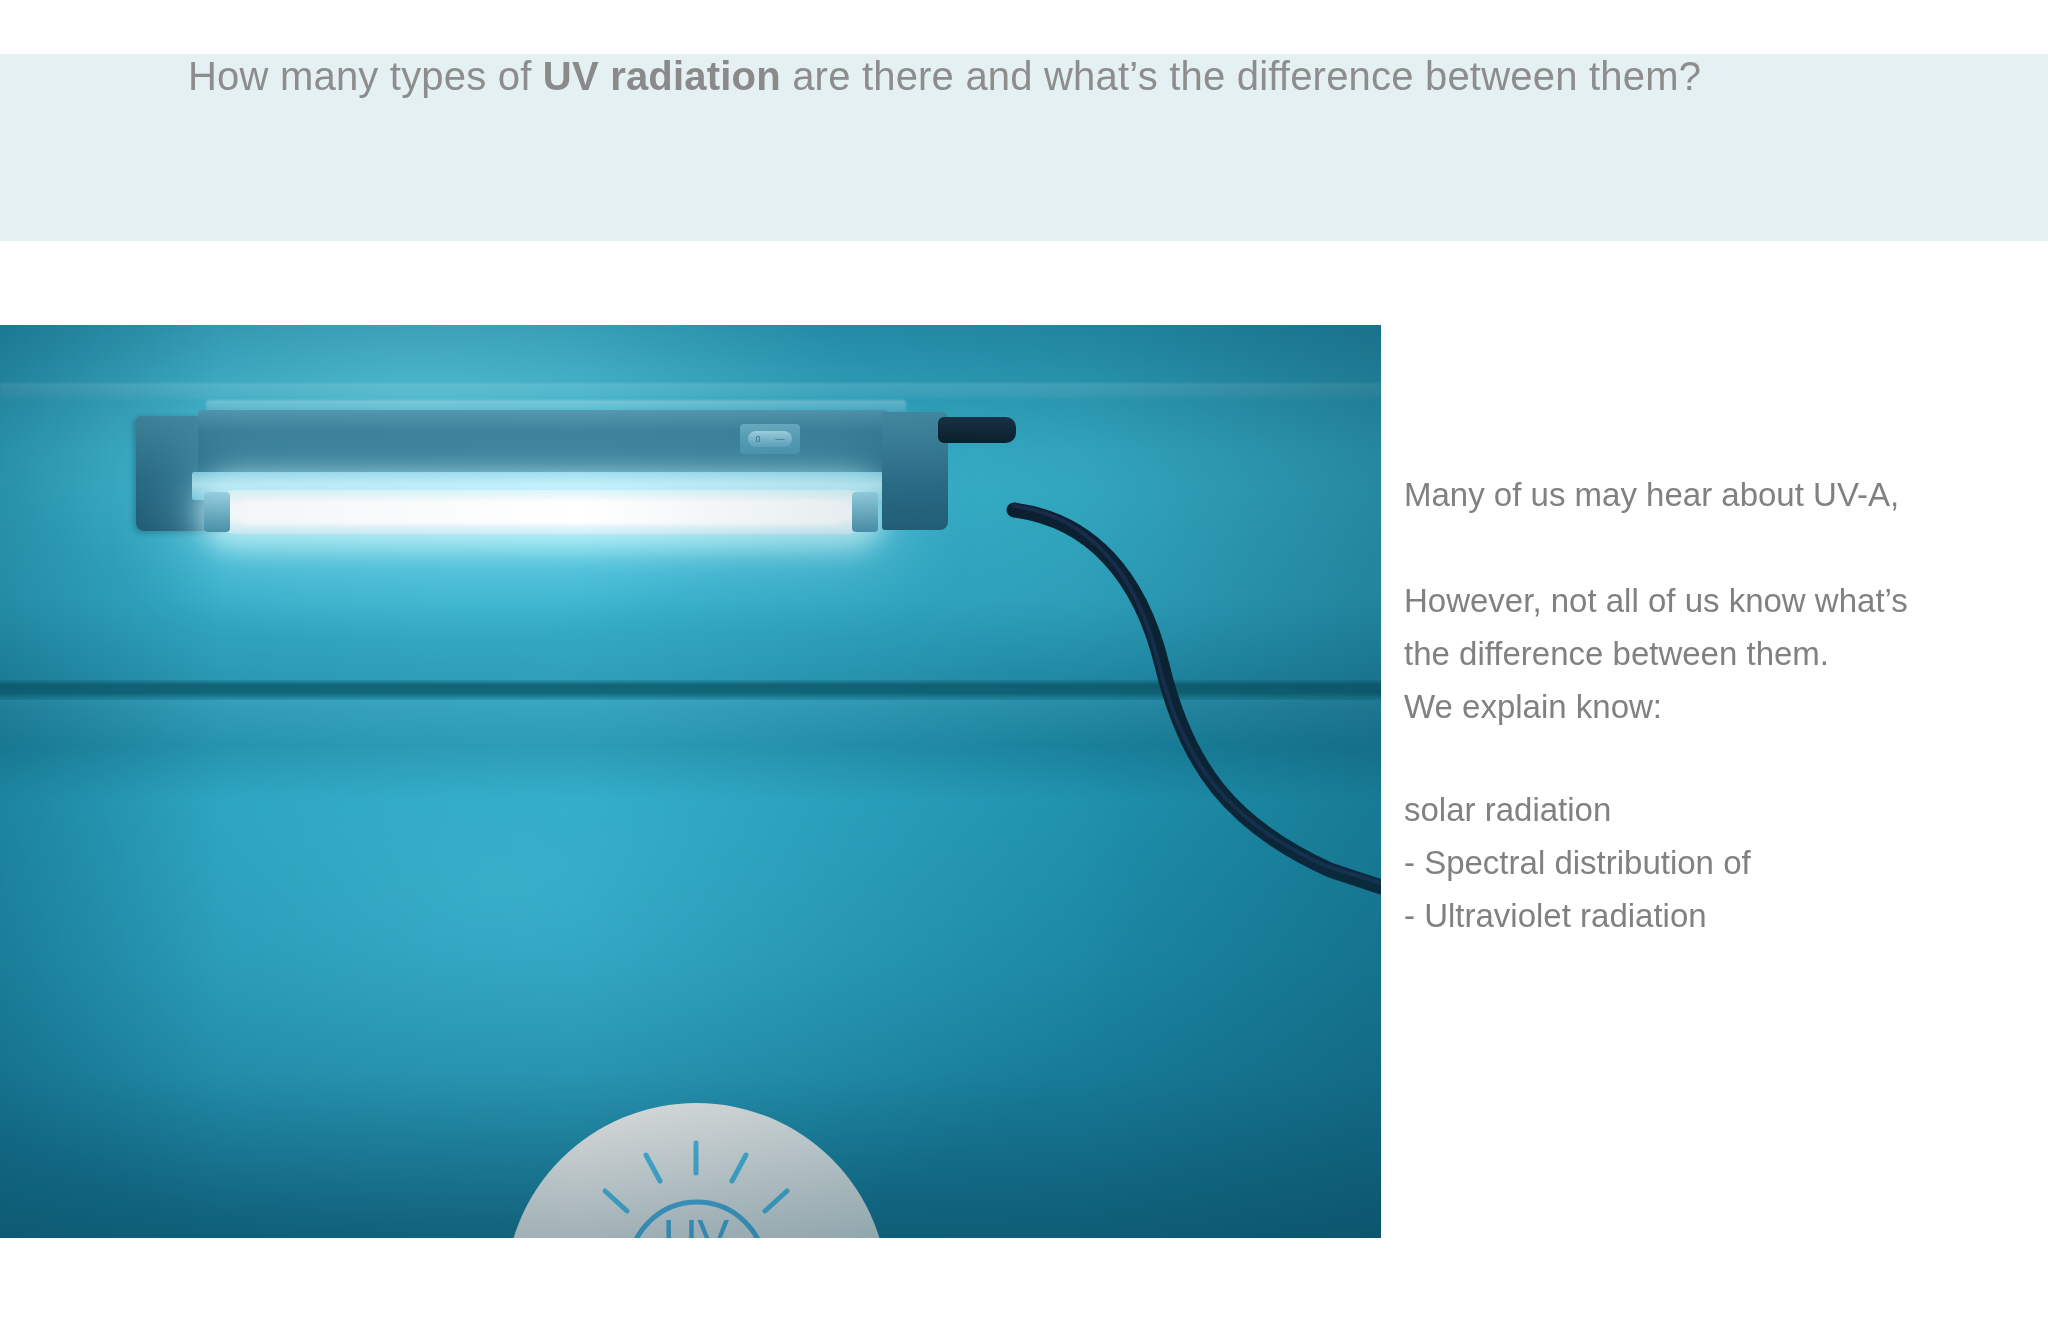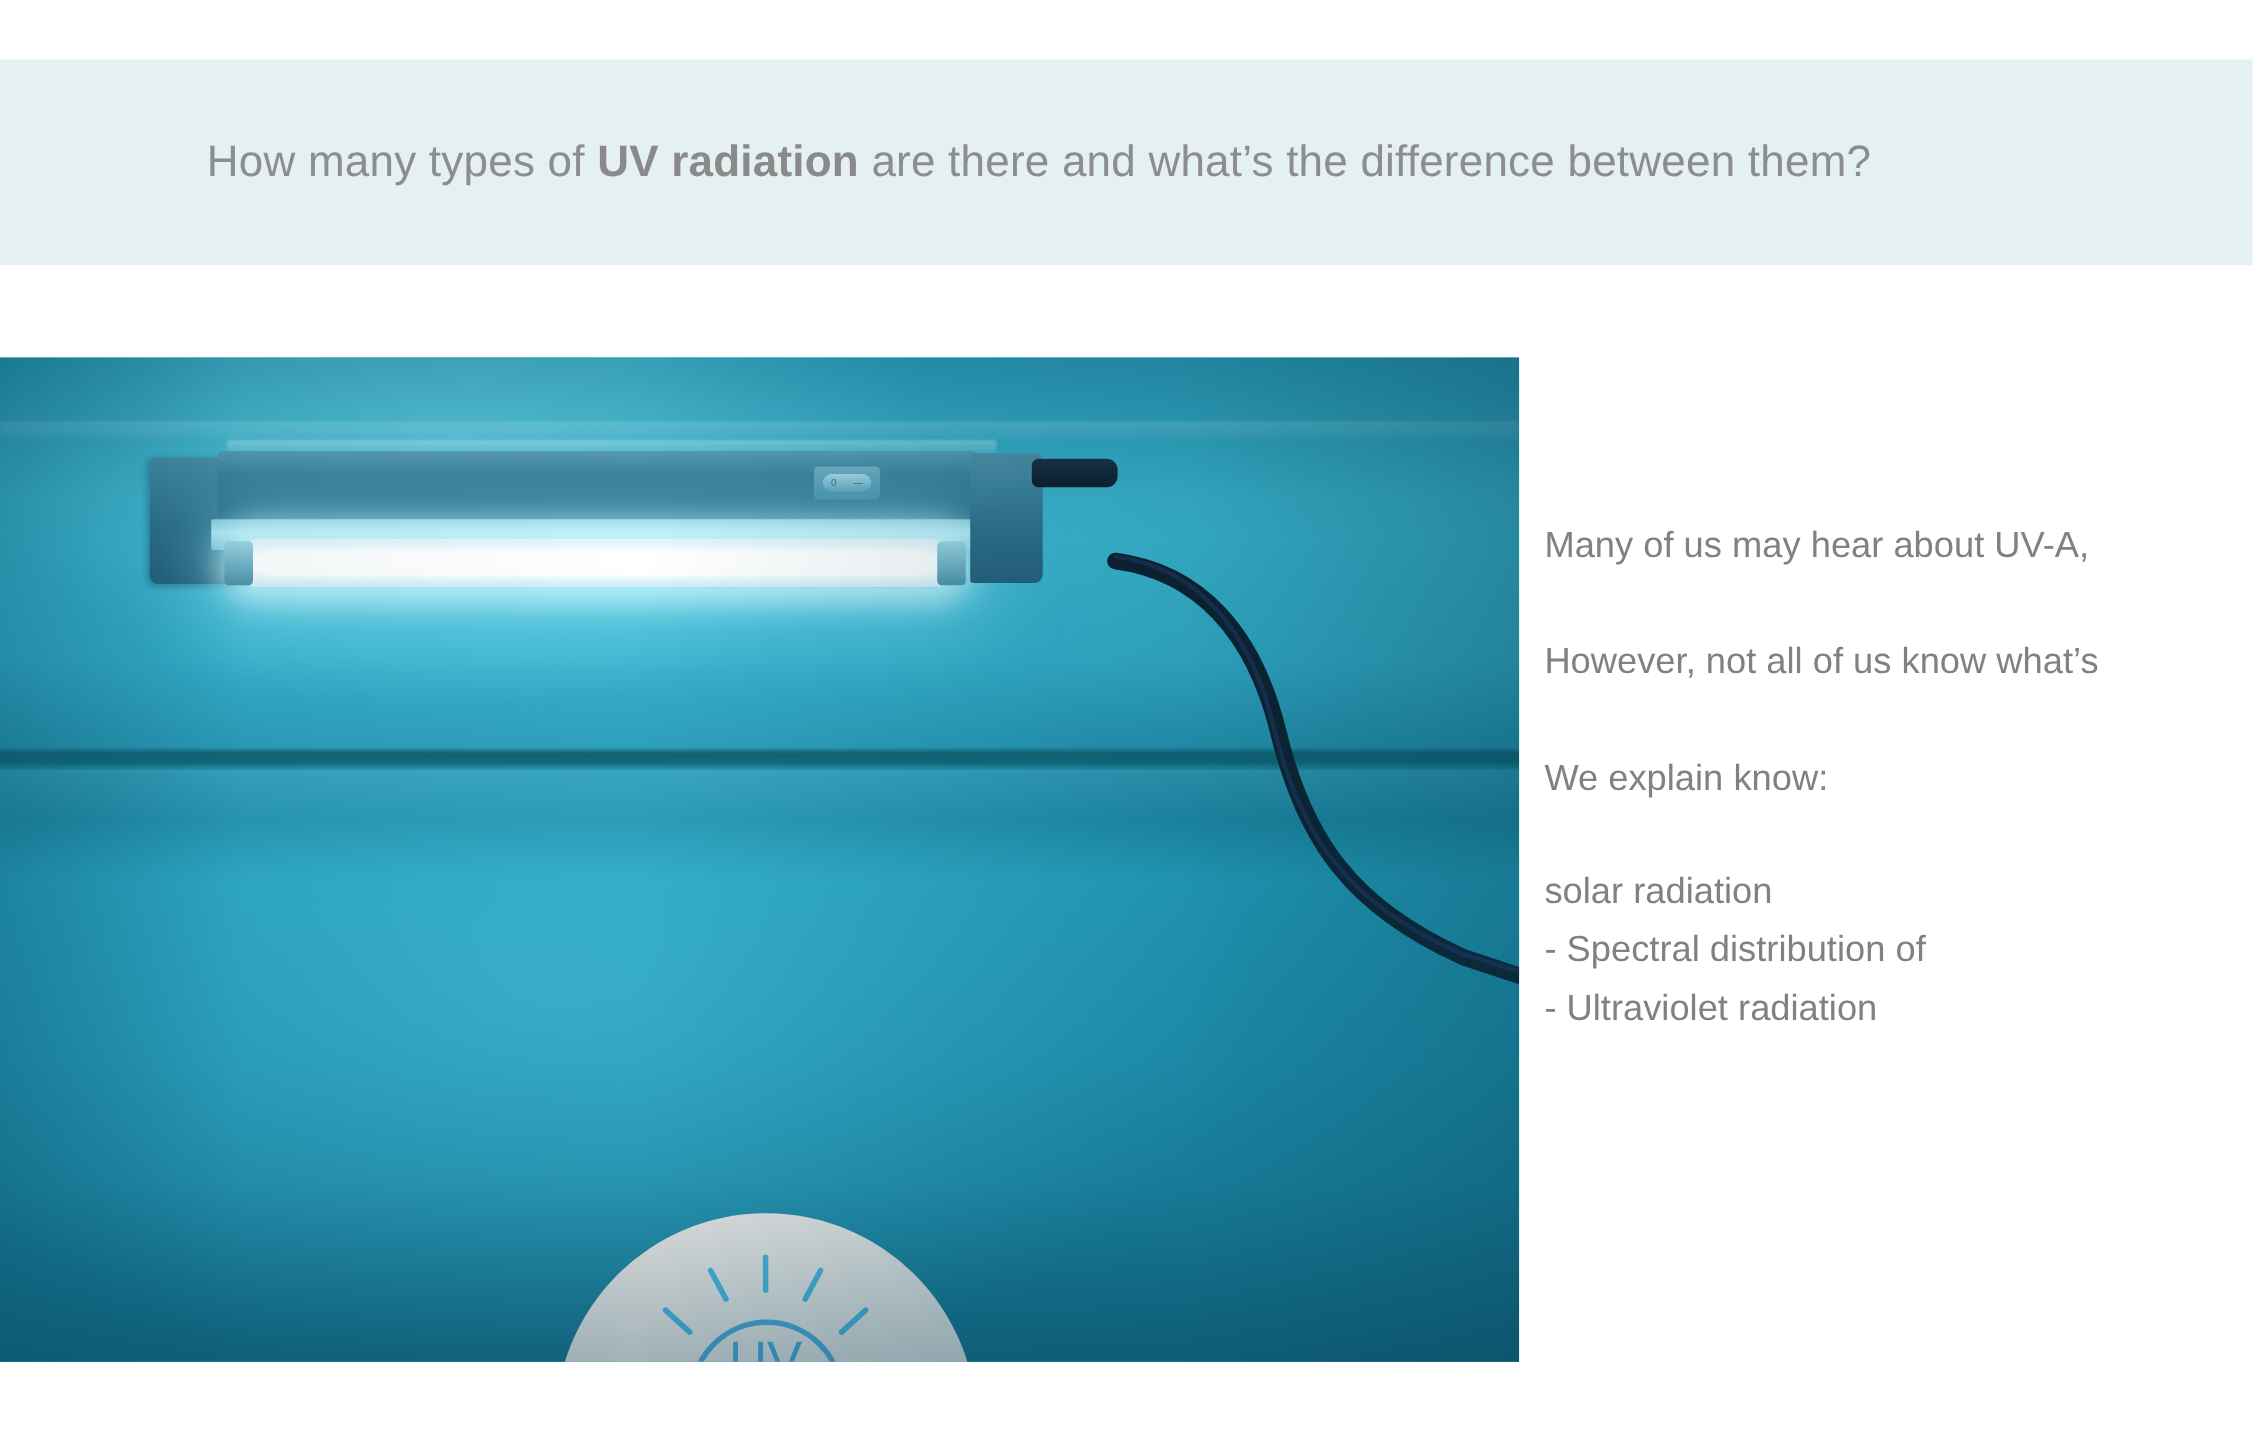--- a/index.html
+++ b/index.html
@@ -19,21 +19,21 @@
 
   
   .header-band {
     position: absolute;
     left: 0;
     top: 54px;
     width: 2048px;
     height: 187px;
     background: #e4f0f1;
     display: flex;
-    align-items: center;
+    align-items: flex-start;
     justify-content: flex-start;
   }
   .header-title {
     margin-left: 188px;
     font-size: 40px;
     color: #8d8d8d;
     letter-spacing: 0.2px;
     font-weight: 400;
     white-space: nowrap;
   }
@@ -345,21 +345,21 @@
   </div>
 
   <div class="photo-vignette"></div>
 </div>
 
 <div class="text-col">
   <p class="para">
     <span>Many of us may hear about UV-A,</span><br>
     <br>
     <span>However, not all of us know what’s</span><br>
-    <br>
+    <span>the difference between them.</span><br>
     <span>We explain know:</span>
   </p>
   <div class="list-block">
     <div class="li">solar radiation</div>
     <div class="li">- Spectral distribution of</div>
     <div class="li">- Ultraviolet radiation</div>
   </div>
 </div>
 
 </body></html>

